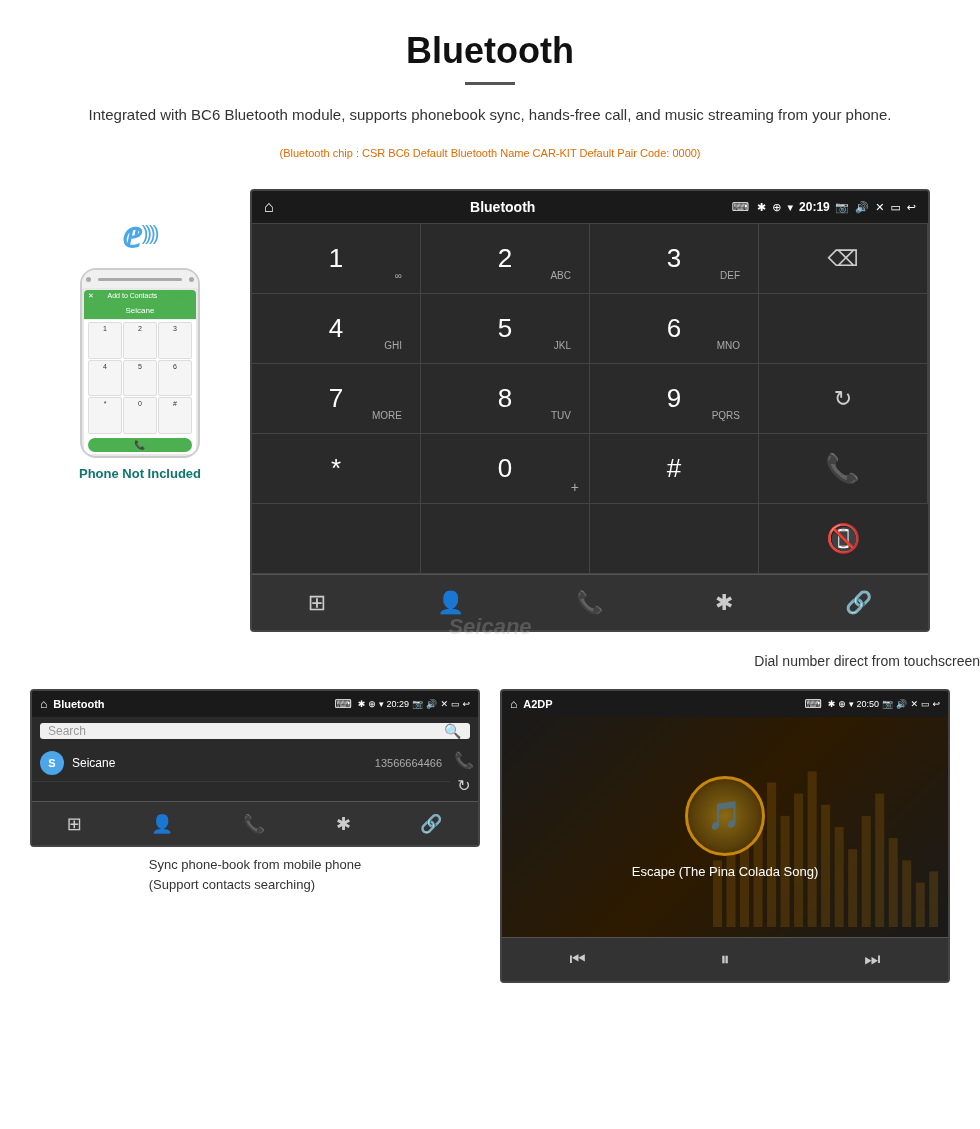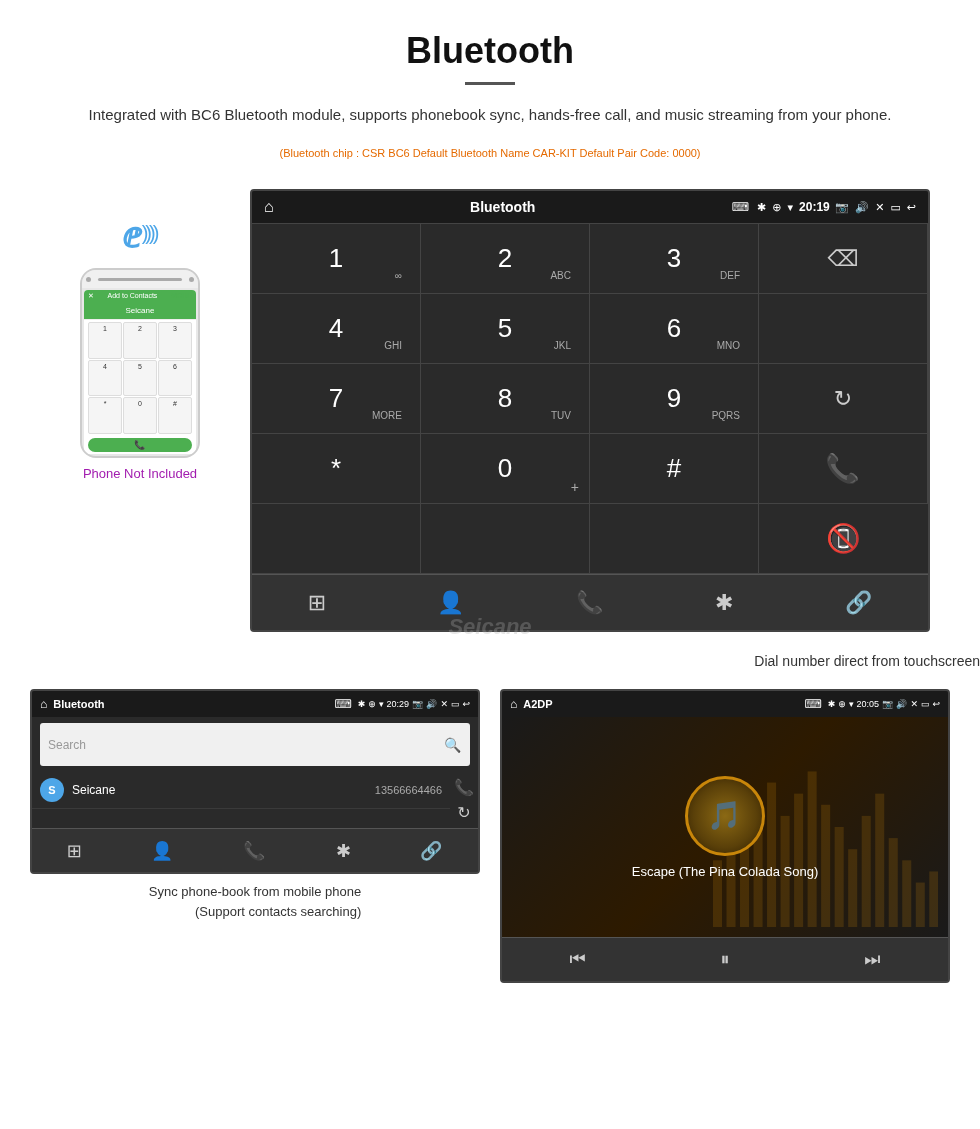--- a/index.html
+++ b/index.html
@@ -120,24 +120,24 @@
     .phone-call-btn {
       background: #4caf50;
       margin: 2px 4px;
       border-radius: 8px;
       height: 14px;
       display: flex;
       align-items: center;
       justify-content: center;
     }
     .phone-not-included {
-      color: #a21caf;
+      color: #0f766e;
       font-size: 13px;
       margin-top: 8px;
-      font-weight: 400;
+      font-weight: 700;
     }
 
     
     .car-screen {
       width: 680px;
       background: #2a2a2a;
       border-radius: 4px;
       overflow: hidden;
       border: 2px solid #444;
     }
@@ -244,21 +244,21 @@
     }
     .bs-home { color: #fff; font-size: 12px; }
     .bs-title { color: #fff; font-size: 11px; font-weight: bold; flex: 1; }
     .bs-icons { color: #fff; font-size: 9px; display: flex; gap: 3px; align-items: center; }
 
     
     .pb-search {
       margin: 6px 8px;
       background: #f0f0f0;
       border-radius: 3px;
-      height: 43px;
+      height: 16px;
       display: flex;
       align-items: center;
       padding: 0 8px;
       gap: 4px;
     }
     .pb-search-text { font-size: 12px; color: #999; flex: 1; }
     .pb-search-icon { color: #666; font-size: 14px; }
     .pb-contact-row {
       display: flex;
       align-items: center;
@@ -338,21 +338,21 @@
       display: flex;
       align-items: center;
       justify-content: space-around;
       border-top: 1px solid #555;
     }
     .music-ctrl { color: #ccc; font-size: 18px; cursor: pointer; }
 
     .bottom-caption {
       font-size: 13px;
       color: #333;
-      text-align: right;
+      text-align: left;
       line-height: 1.5;
     }
 
     .seicane-watermark {
       position: relative;
       text-align: center;
       pointer-events: none;
       user-select: none;
       margin-top: -30px;
       margin-bottom: 5px;
@@ -537,21 +537,21 @@
   <div class="bottom-card">
     <div class="bottom-screen">
       <div class="bottom-status-bar">
         <span class="bs-home">⌂</span>
         <span class="bs-title">A2DP</span>
         <span class="bs-home">⌨</span>
         <div class="bs-icons">
           <span>✱</span>
           <span>⊕</span>
           <span>▾</span>
-          <span>20:05</span>
+          <span>20:50</span>
           <span>📷</span>
           <span>🔊</span>
           <span>✕</span>
           <span>▭</span>
           <span>↩</span>
         </div>
       </div>
 
       <div class="music-bg">
 

